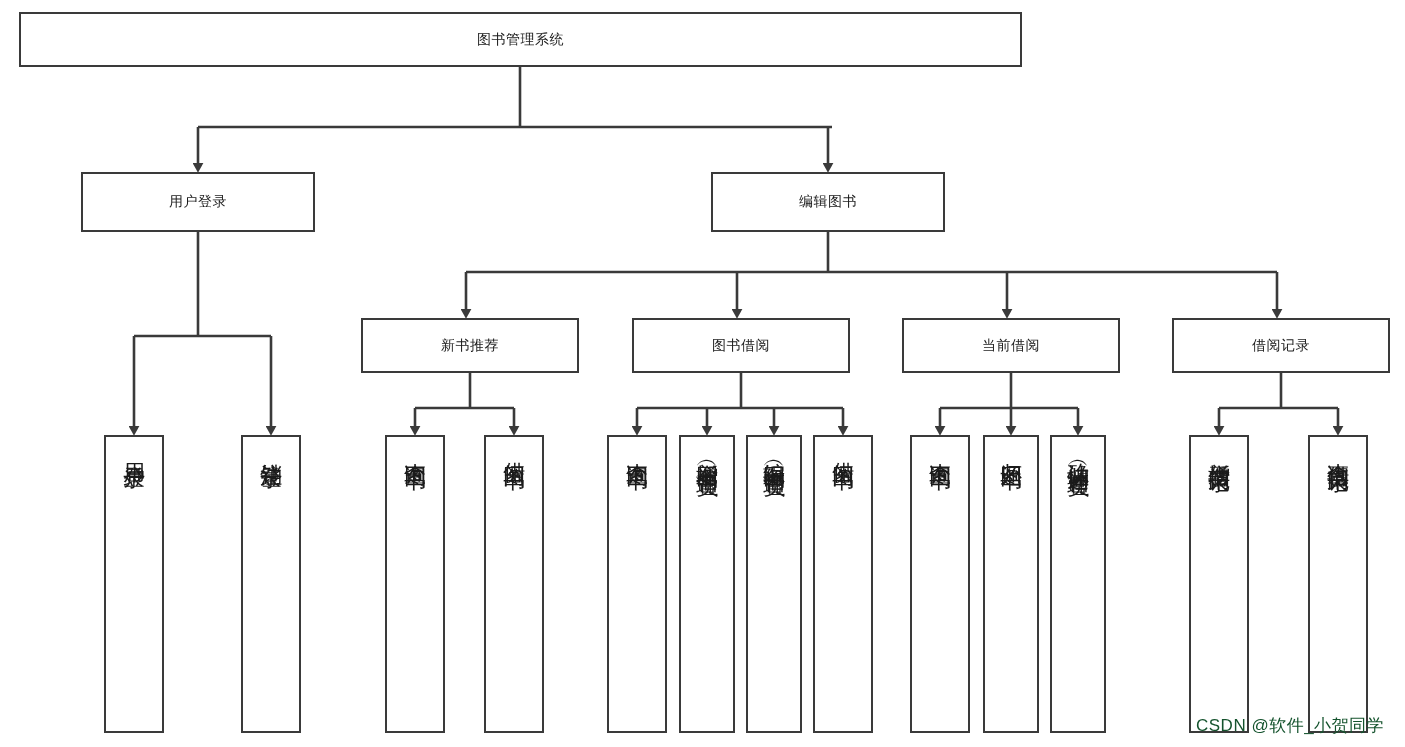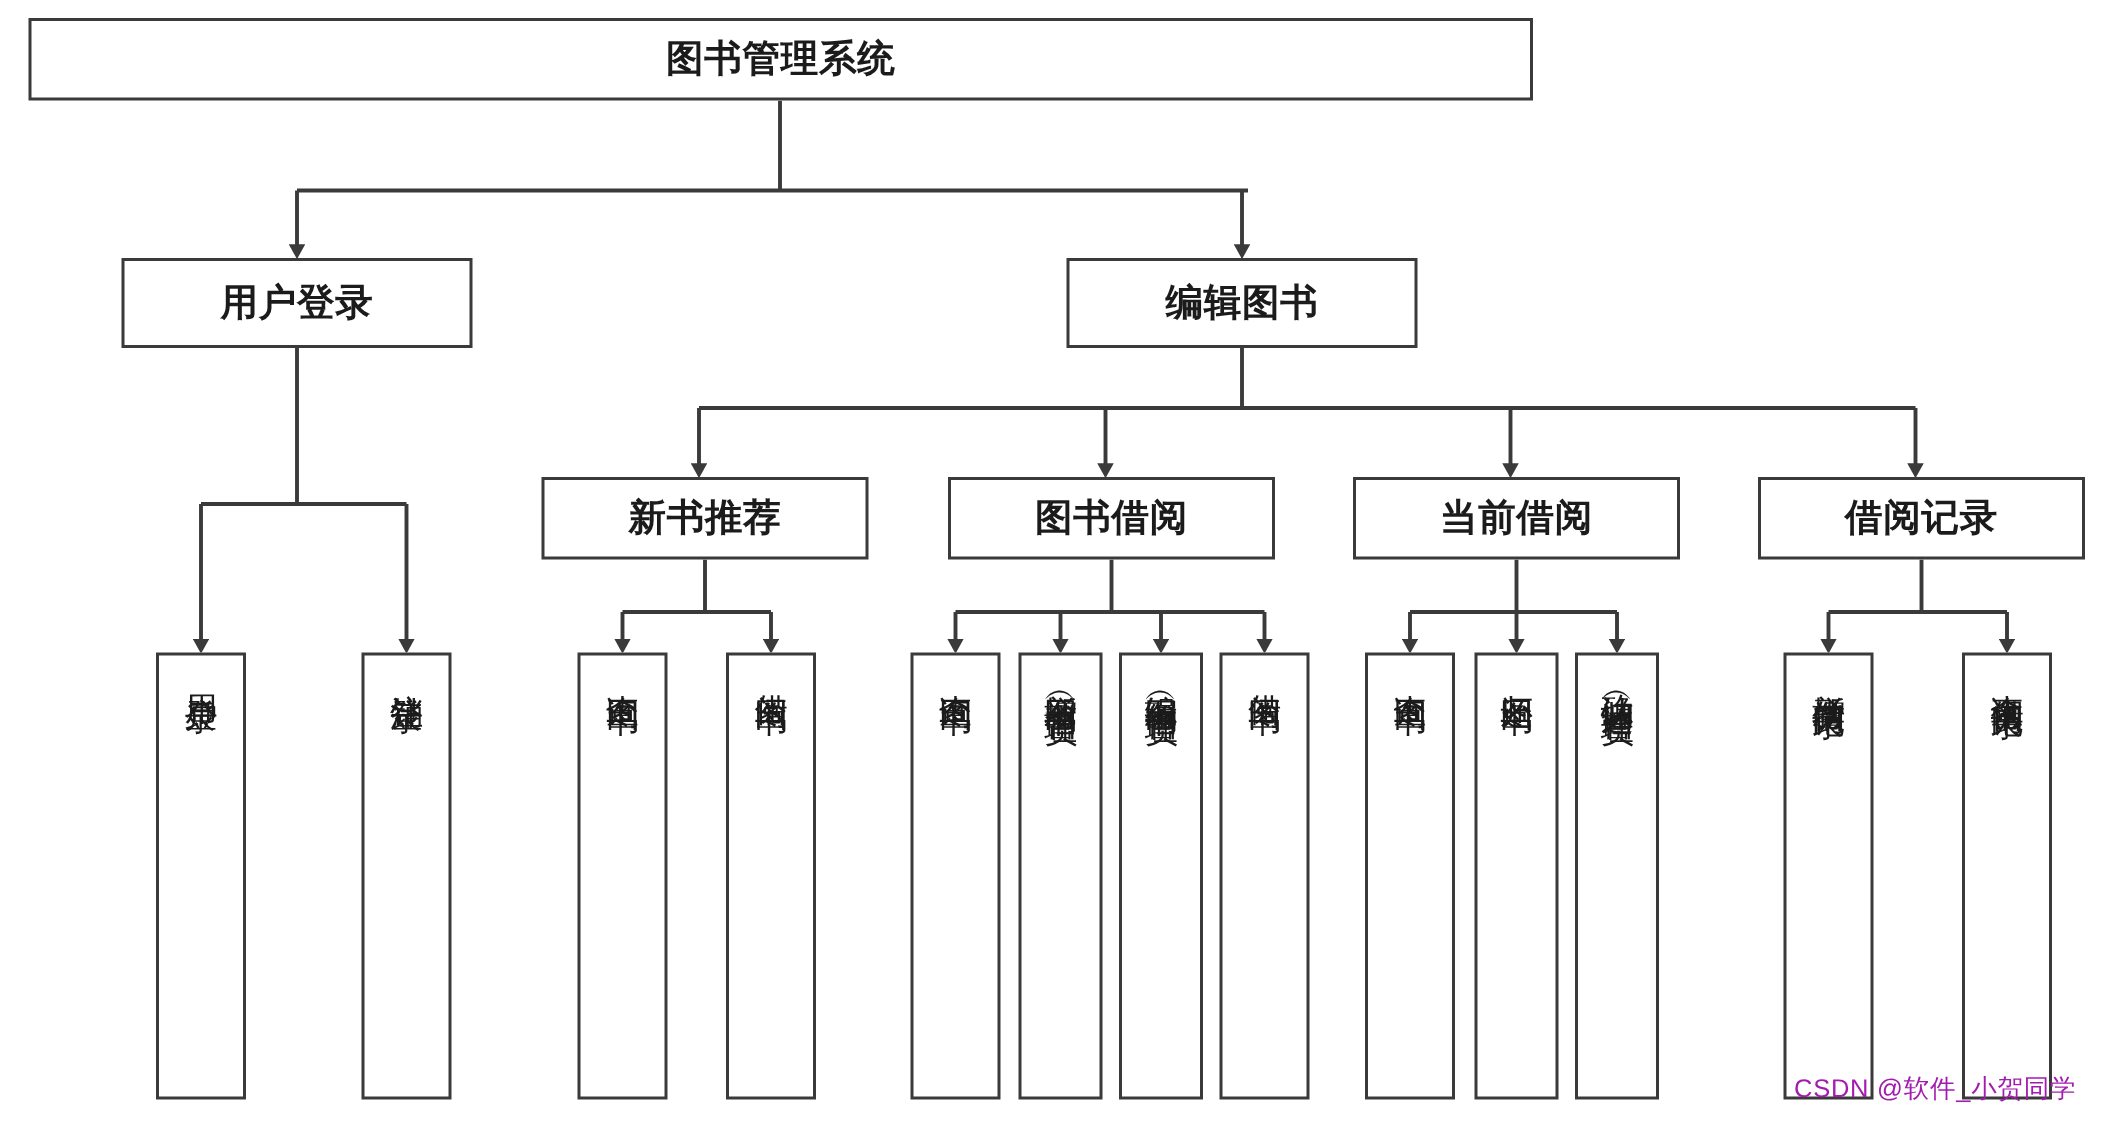--- a/index.html
+++ b/index.html
@@ -35,39 +35,38 @@
     color: #1b1b1b;
   }
   .node .label {
     display: block;
     text-align: center;
     line-height: 1.22;
     letter-spacing: 0.5px;
   }
   .node.horiz .label {
     writing-mode: horizontal-tb;
-    font-size: 25px;
-    font-weight: bold;
+    font-size: 14px;
   }
   .node.vert {
     align-items: flex-start;
     padding-top: 8px;
   }
   .node.vert .label {
     writing-mode: vertical-rl;
     text-orientation: upright;
     font-size: 22px;
     line-height: 1.02;
     letter-spacing: 2px;
     white-space: nowrap;
   }
   .node-root .label { font-size: 22px; }
   .watermark {
     position: absolute;
-    color: #a21caf;
+    color: #14532d;
     font-size: 17px;
     white-space: nowrap;
     letter-spacing: 0.5px;
   }
 </style>
 </head>
 <body>
 
 <div id="canvas">
 

